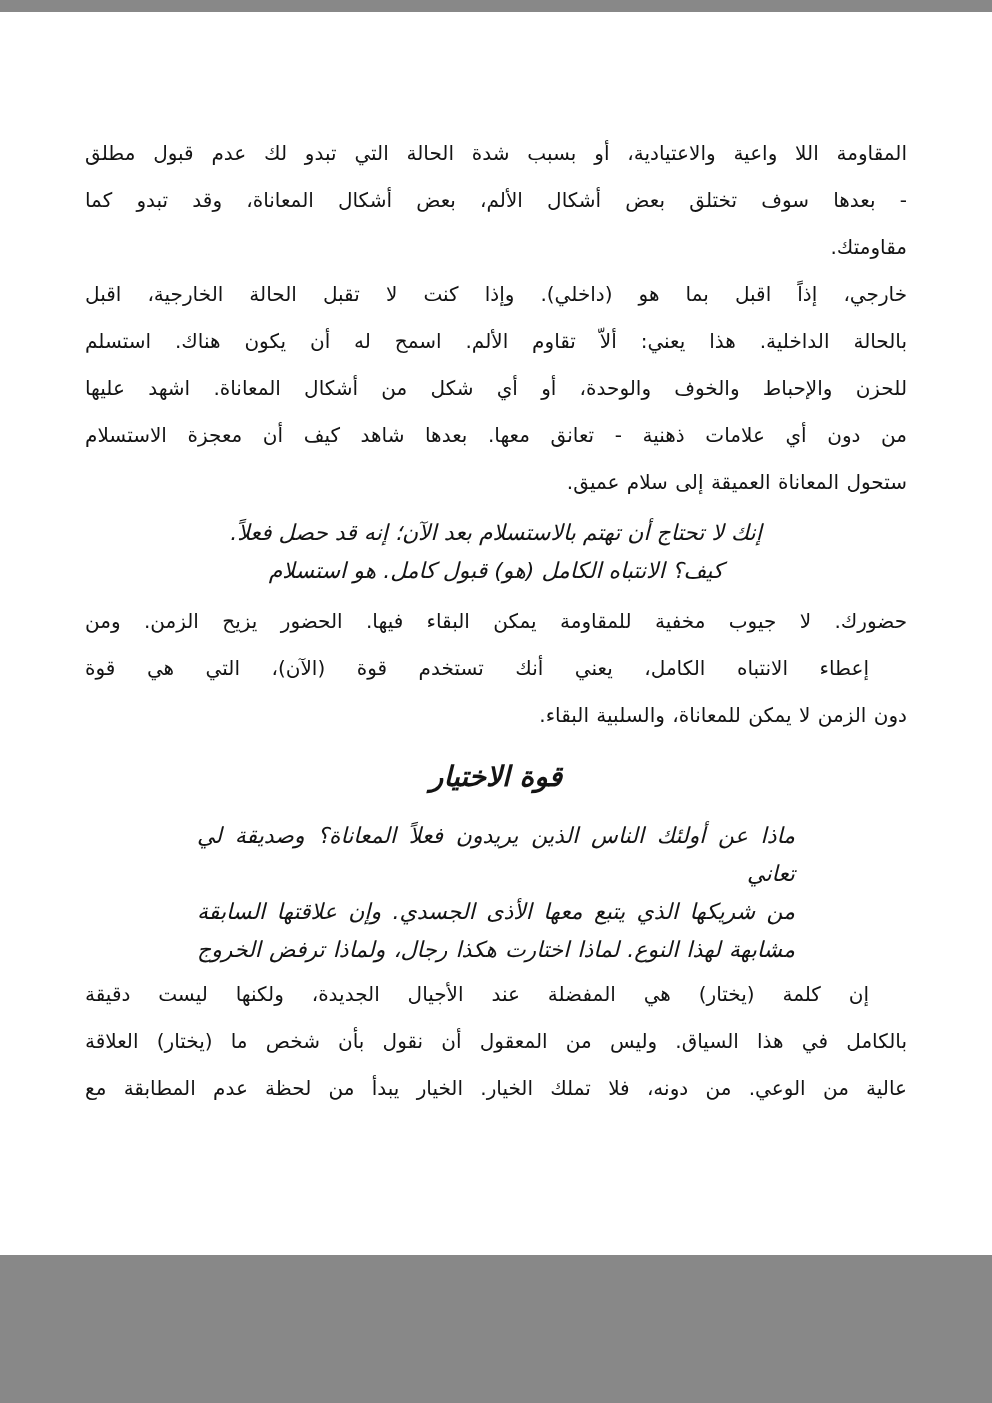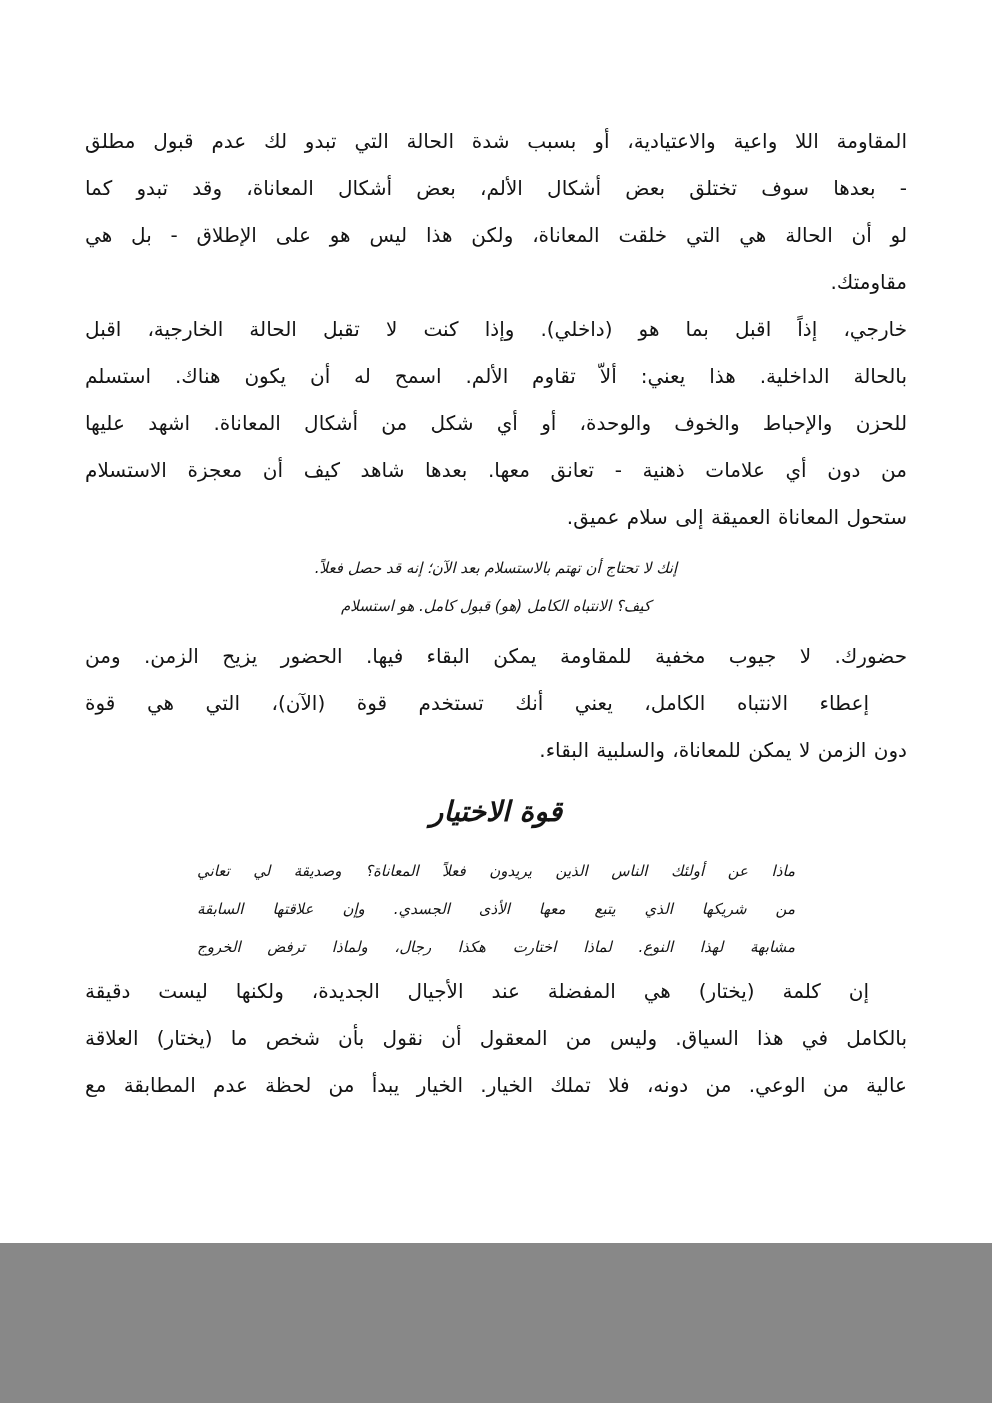--- a/index.html
+++ b/index.html
@@ -4,21 +4,21 @@
 <style>
   html, body {
     margin: 0;
     padding: 0;
     background: #888;
   }
   .page {
     position: relative;
     width: 992px;
     height: 1243px;
-    margin: 0 auto;
+    margin: 12px auto;
     background: #ffffff;
     overflow: hidden;
     font-family: "DejaVu Sans", sans-serif;
     color: #141414;
     text-decoration: underline;
   }
   .text-block {
     position: absolute;
     top: 118px;
     right: 85px;
@@ -38,21 +38,21 @@
   }
   .para .bline.indent {
     padding-right: 38px;
   }
   .quote {
     margin: 8px 112px 0 112px;
     font-style: italic;
     direction: rtl;
   }
   .quote .qline {
-    font-size: 15px;
+    font-size: 22px;
     line-height: 38px;
     text-align: center;
   }
   .quote.justified .qline {
     text-align: justify;
     text-align-last: justify;
   }
   .quote.justified .qline.qlast {
     text-align: center;
     text-align-last: center;
@@ -98,21 +98,20 @@
 </head>
 <body>
 
 <div class="page" style="background: rgb(255, 255, 255); color: rgb(20, 20, 20);">
 
   <div class="text-block">
 
     <div class="para">
       <div class="bline">المقاومة اللا واعية والاعتيادية، أو بسبب شدة الحالة التي تبدو لك عدم قبول مطلق</div>
       <div class="bline">- بعدها سوف تختلق بعض أشكال الألم، بعض أشكال المعاناة، وقد تبدو كما</div>
-      <div class="bline">لو أن الحالة هي التي خلقت المعاناة، ولكن هذا ليس هو على الإطلاق - بل هي</div>
       <div class="bline last">مقاومتك.</div>
     </div>
 
     <div class="para">
       <div class="bline">خارجي، إذاً اقبل بما هو (داخلي). وإذا كنت لا تقبل الحالة الخارجية، اقبل</div>
       <div class="bline">بالحالة الداخلية. هذا يعني: ألاّ تقاوم الألم. اسمح له أن يكون هناك. استسلم</div>
       <div class="bline">للحزن والإحباط والخوف والوحدة، أو أي شكل من أشكال المعاناة. اشهد عليها</div>
       <div class="bline">من دون أي علامات ذهنية - تعانق معها. بعدها شاهد كيف أن معجزة الاستسلام</div>
       <div class="bline last">ستحول المعاناة العميقة إلى سلام عميق.</div>
     </div>

